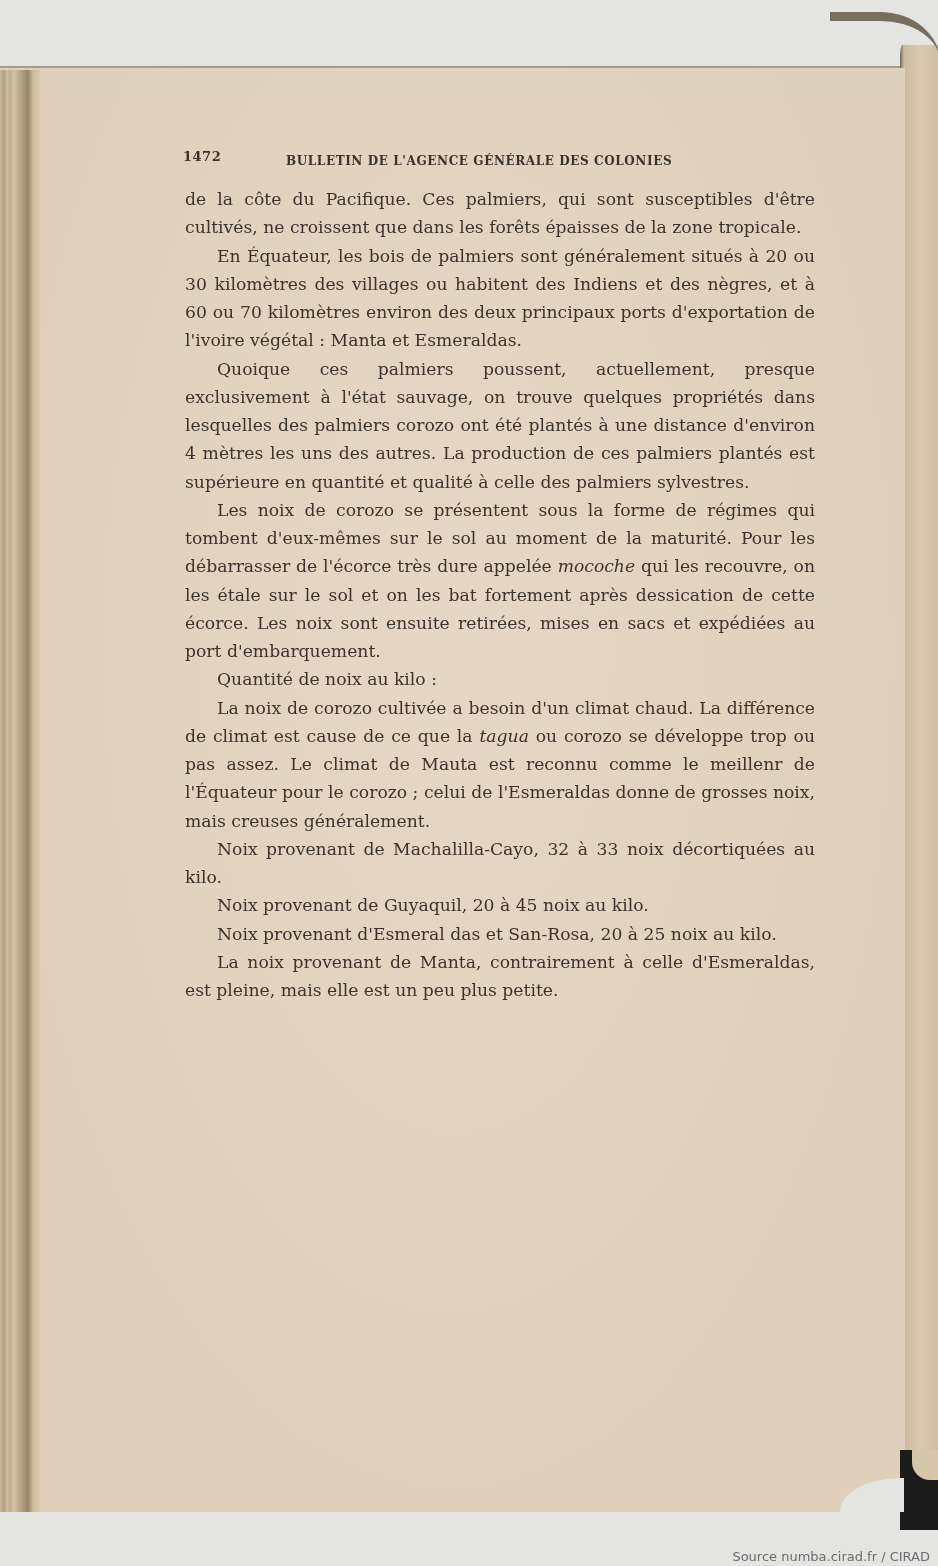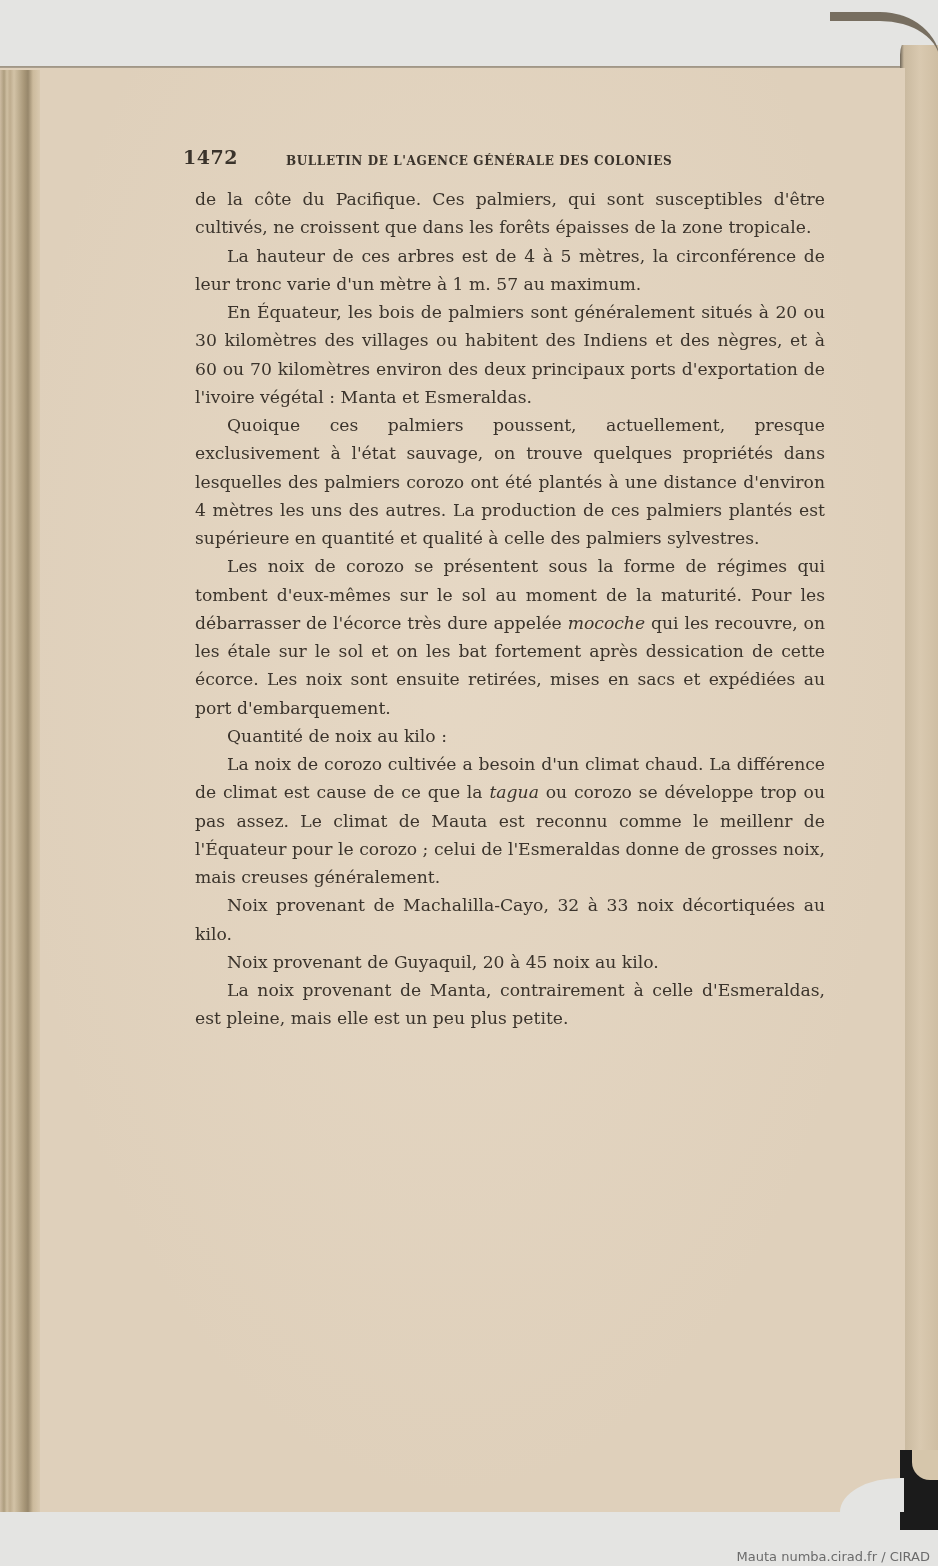--- a/index.html
+++ b/index.html
@@ -59,28 +59,28 @@
       background: #e4e4e2;
       border-top-left-radius: 60px 34px;
     }
     .header {
       position: absolute; left: 183px; top: 146px; width: 640px;
       color: #3a332b;
       font-weight: bold;
       white-space: nowrap;
     }
     .header .page-num {
-      font-size: 19px; letter-spacing: 0.5px;
+      font-size: 13px; letter-spacing: 0.5px;
     }
     .header .running-title {
       position: absolute; left: 103px; top: 8px;
       font-size: 12px; letter-spacing: 0.6px;
     }
     .body-text {
-      position: absolute; left: 195px; top: 185px; width: 630px;
+      position: absolute; left: 185px; top: 185px; width: 630px;
       color: #3b342c;
       font-size: 17.2px;
       line-height: 28.25px;
       text-align: justify;
       font-family: "DejaVu Serif", serif;
     }
     .body-text p { margin: 0; text-indent: 32px; }
     .body-text p.no-indent { text-indent: 0; }
     .body-text em { font-style: italic; }
     .source-credit {
@@ -103,24 +103,24 @@
 <div class="right-pagefold"></div>
 <div class="page-bottom-curve"></div>
 
 <div class="header">
   <span class="page-num">1472</span>
   <span class="running-title">BULLETIN DE L'AGENCE GÉNÉRALE DES COLONIES</span>
 </div>
 
 <div class="body-text">
   <p class="no-indent">de la côte du Pacifique. Ces palmiers, qui sont susceptibles d'être cultivés, ne croissent que dans les forêts épaisses de la zone tropicale.</p>
-  <p>La hauteur de ces arbres est de 4 à 5 mètres, la circonférence de leur tronc varie d'un mètre à 1 m. 57 au maximum.</p>
   <p>En Équateur, les bois de palmiers sont généralement situés à 20 ou 30 kilomètres des villages ou habitent des Indiens et des nègres, et à 60 ou 70 kilomètres environ des deux principaux ports d'exportation de l'ivoire végétal : Manta et Esmeraldas.</p>
   <p>Quoique ces palmiers poussent, actuellement, presque exclusivement à l'état sauvage, on trouve quelques propriétés dans lesquelles des palmiers corozo ont été plantés à une distance d'environ 4 mètres les uns des autres. La production de ces palmiers plantés est supérieure en quantité et qualité à celle des palmiers sylvestres.</p>
   <p><span>Les noix de corozo se présentent sous la forme de régimes qui tombent d'eux-mêmes sur le sol au moment de la maturité. Pour les débarrasser de l'écorce très dure appelée </span><em>mocoche</em><span> qui les recouvre, on les étale sur le sol et on les bat fortement après dessication de cette écorce. Les noix sont ensuite retirées, mises en sacs et expédiées au port d'embarquement.</span></p>
   <p>Quantité de noix au kilo :</p>
   <p><span>La noix de corozo cultivée a besoin d'un climat chaud. La différence de climat est cause de ce que la </span><em>tagua</em><span> ou corozo se développe trop ou pas assez. Le climat de Mauta est reconnu comme le meillenr de l'Équateur pour le corozo ; celui de l'Esmeraldas donne de grosses noix, mais creuses généralement.</span></p>
   <p>Noix provenant de Machalilla-Cayo, 32 à 33 noix décortiquées au kilo.</p>
   <p>Noix provenant de Guyaquil, 20 à 45 noix au kilo.</p>
+  <p>Noix provenant d'Esmeral das et San-Rosa, 20 à 25 noix au kilo.</p>
   <p>La noix provenant de Manta, contrairement à celle d'Esmeraldas, est pleine, mais elle est un peu plus petite.</p>
 </div>
 
-<div class="source-credit">Mauta numba.cirad.fr / CIRAD</div>
+<div class="source-credit">Source numba.cirad.fr / CIRAD</div>
 
 </body></html>

